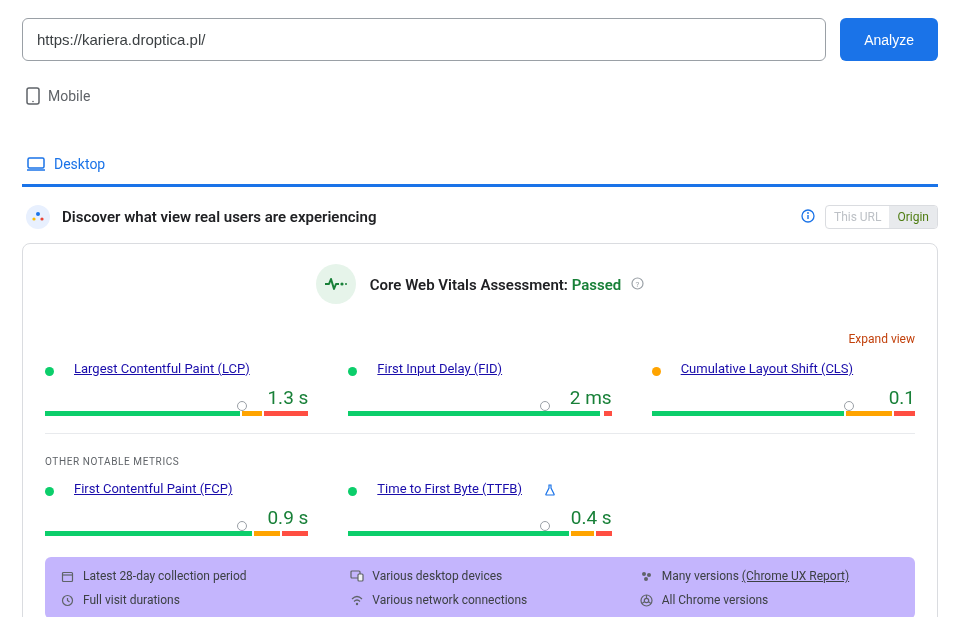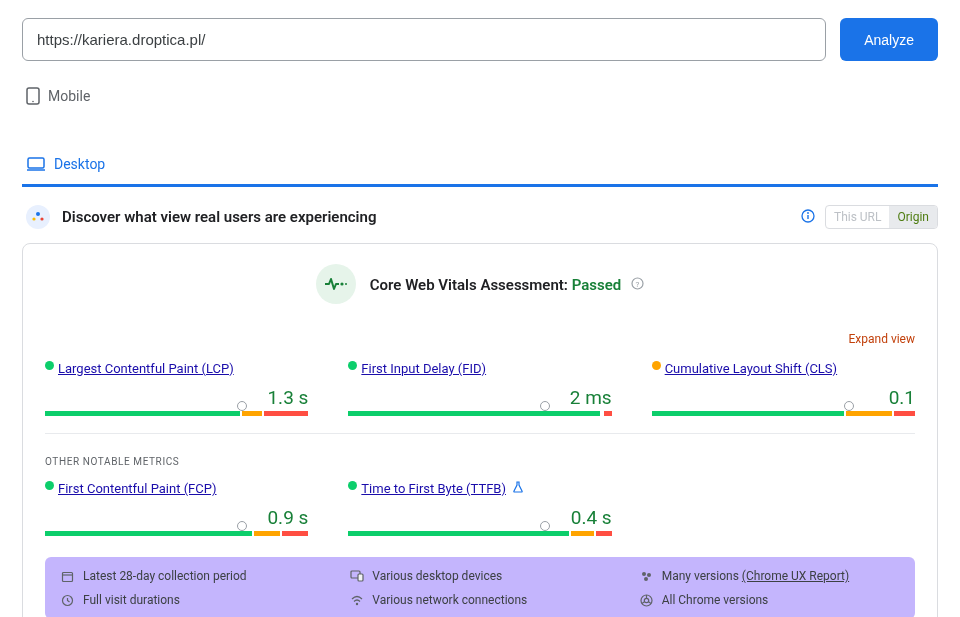--- a/index.html
+++ b/index.html
@@ -25,21 +25,21 @@
   .card { border: 1px solid #dadce0; border-radius: 8px; margin-top: 14px; padding: 20px 22px 16px; }
   .assess-row { display: flex; align-items: center; justify-content: center; gap: 14px; position: relative; }
   .pulse { width: 40px; height: 40px; border-radius: 50%; background: #e6f4ea; display: flex; align-items: center; justify-content: center; }
   .assess-text { font-size: 15px; font-weight: 600; }
   .passed { color: #188038; }
   .help-icon { color: #9aa0a6; font-size: 13px; cursor: pointer; }
   .expand-row { text-align: right; }
   .expand { font-size: 12px; color: #c2410c; cursor: pointer; display: inline-block; margin-top: 28px; }
   .metrics-grid { display: grid; grid-template-columns: repeat(3, 1fr); column-gap: 40px; row-gap: 18px; margin-top: 14px; }
   .metric { }
-  .metric-top { display: flex; align-items: flex-start; gap: 4px; }
+  .metric-top { display: flex; align-items: flex-end; gap: 20px; }
   .status-dot { width: 9px; height: 9px; border-radius: 50%; }
   .dot-green { background: #0cce6b; }
   .dot-orange { background: #ffa400; }
   .metric-name { font-size: 13px; color: #1a0dab; text-decoration: underline; cursor: pointer; }
   .exp-badge { display: inline-flex; color: #1a73e8; margin-left: 2px; }
   .metric-val { text-align: right; font-size: 19px; color: #188038; margin-top: 10px; margin-bottom: 2px; }
   .bar-wrap { position: relative; height: 8px; }
   .bar { display: flex; height: 5px; width: 100%; gap: 2px; }
   .seg-g { background: #0cce6b; }
   .seg-o { background: #ffa400; }

